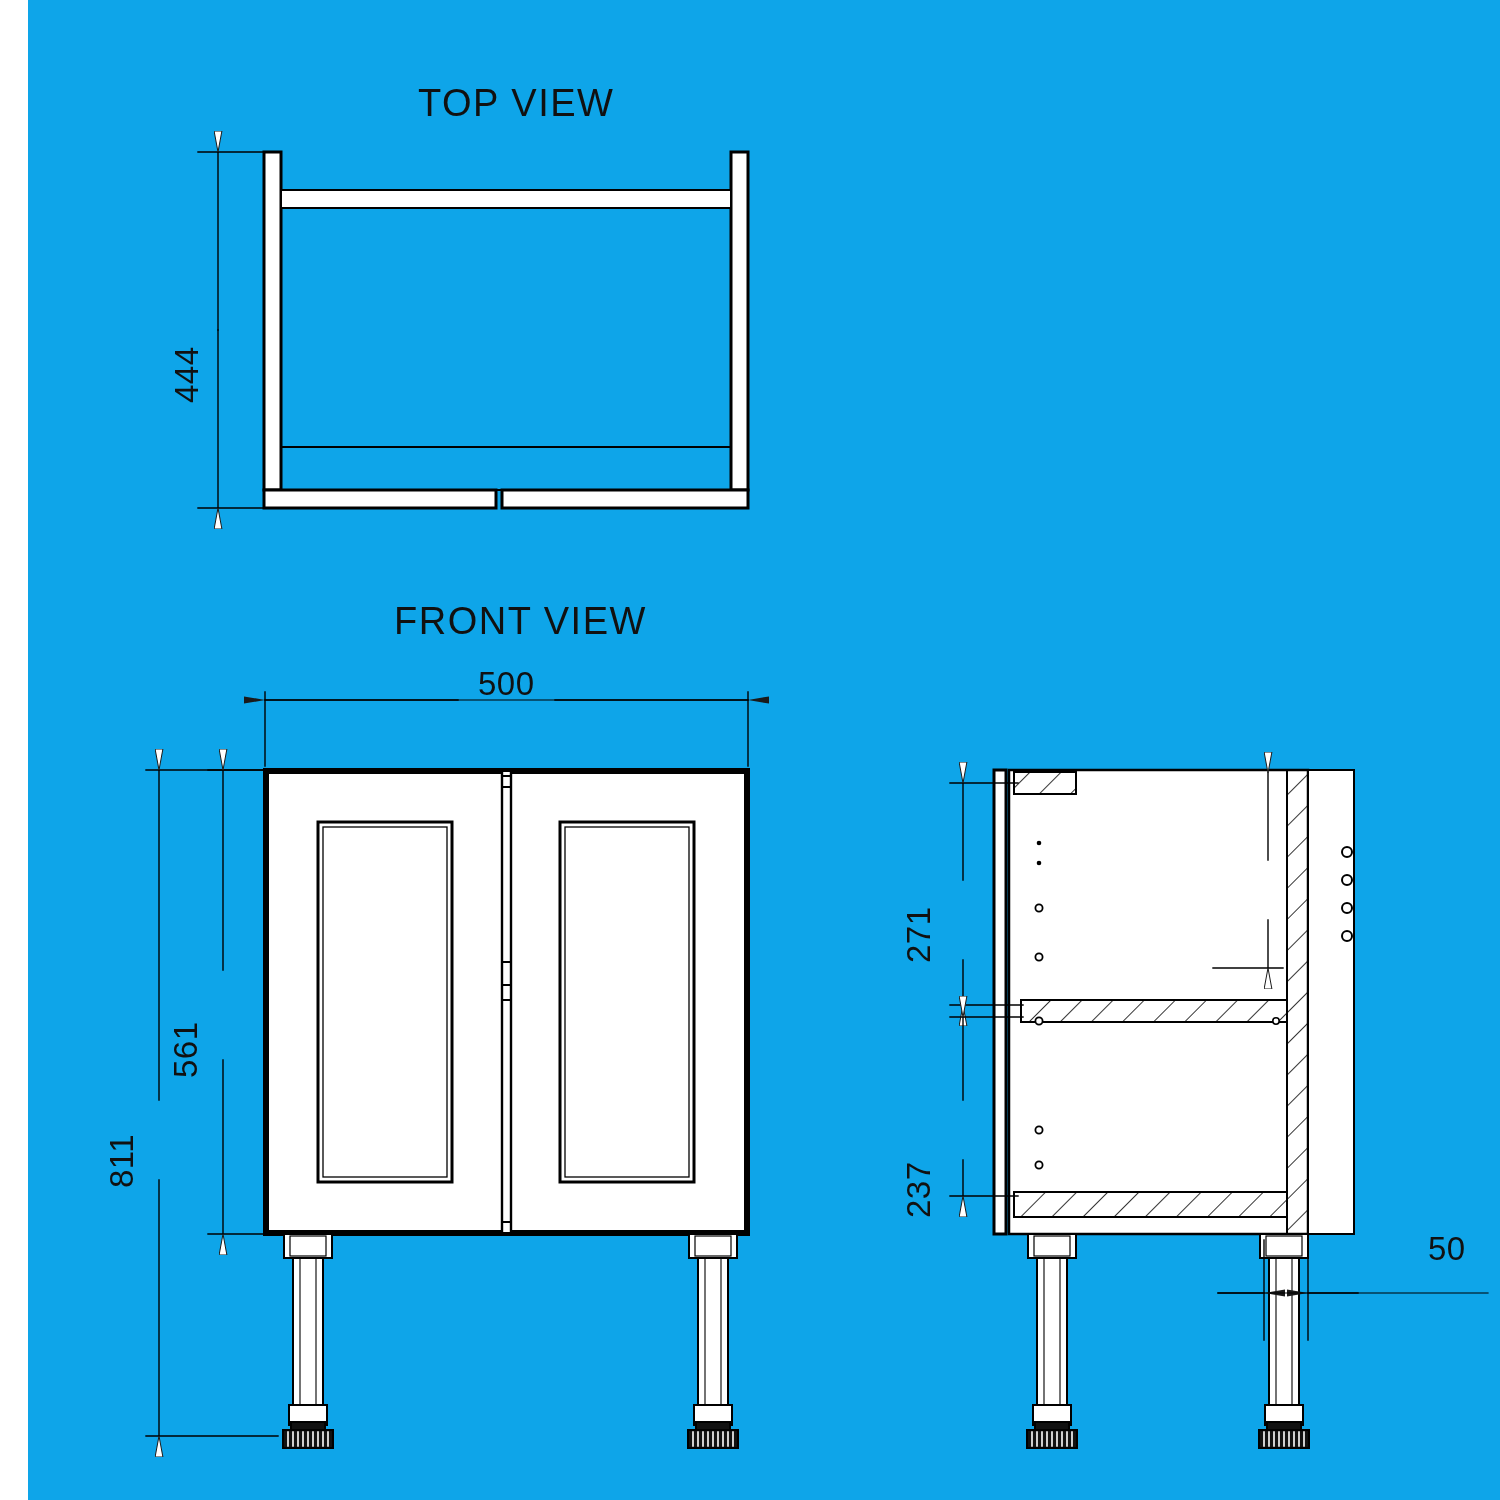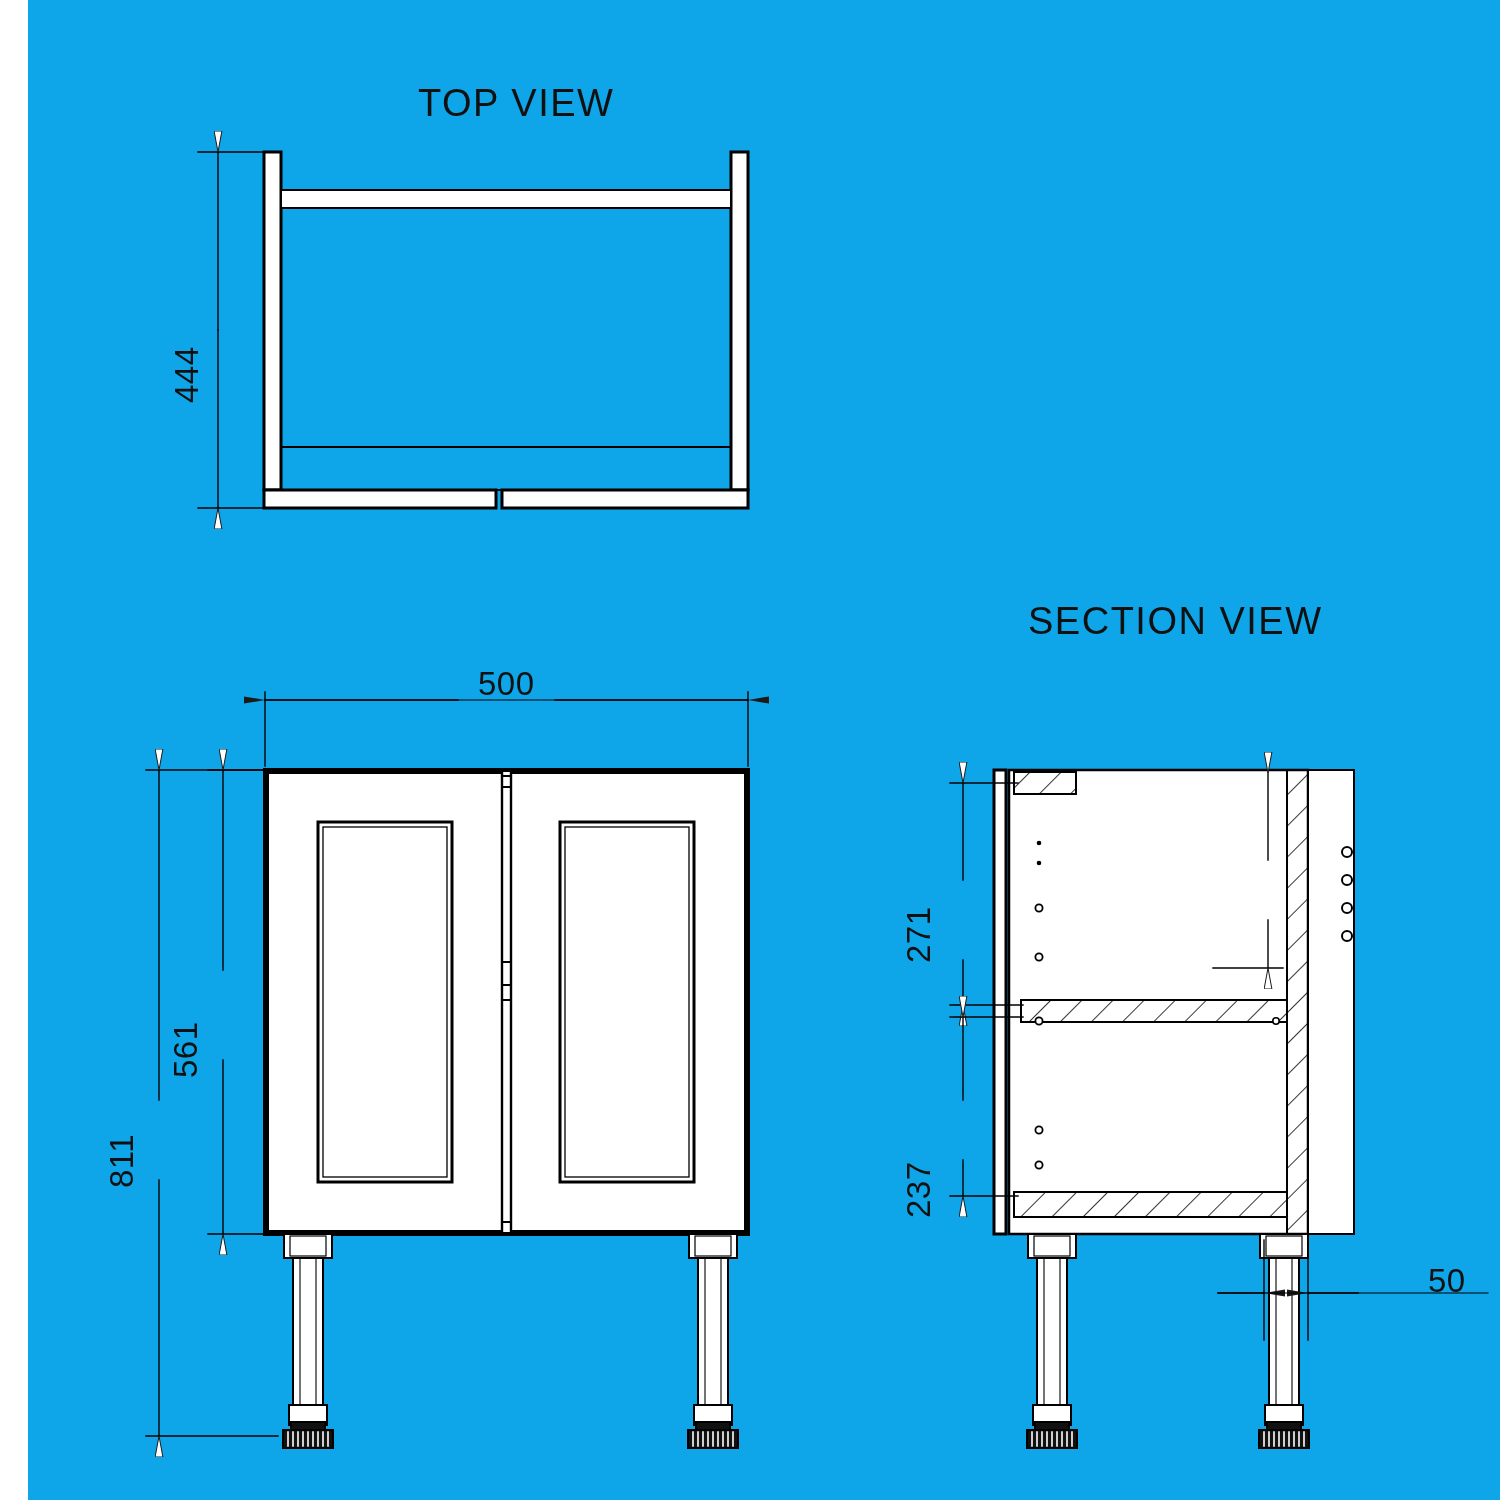--- a/index.html
+++ b/index.html
@@ -49,37 +49,37 @@
     transform-origin: left bottom;
     transform: rotate(-90deg);
   }
 </style>
 </head>
 <body>
 
 <div id="sheet">
 
   <div class="view-title" style="left:390px; top:82px;">TOP VIEW</div>
-  <div class="view-title" style="left:1000px; top:600px;">SECTION VIEW</div>
+  <div class="view-title" style="left:366px; top:600px;">FRONT VIEW</div>
 
   <div class="dim-label dim-vert" style="left:178px; top:365px;">444</div>
 
   <div class="dim-label" style="left:450px; top:665px;">500</div>
 
   <div class="dim-label dim-vert" style="left:113px; top:1150px;">811</div>
 
   <div class="dim-label dim-vert" style="left:177px; top:1040px;">561</div>
 
   <div class="dim-label dim-vert" style="left:910px; top:925px;">271</div>
 
   <div class="dim-label dim-vert" style="left:910px; top:1180px;">237</div>
 
   <div class="dim-label dim-vert" style="left:1213px; top:905px;">250</div>
 
-  <div class="dim-label" style="left:1400px; top:1262px;">50</div>
+  <div class="dim-label" style="left:1400px; top:1230px;">50</div>
 
   <svg class="drawing" viewBox="0 0 1500 1500" xmlns="http://www.w3.org/2000/svg">
     <defs>
       <pattern id="hatch45" width="22" height="22" patternUnits="userSpaceOnUse" patternTransform="rotate(45)">
         <line x1="0" y1="0" x2="0" y2="22" stroke="#000000" stroke-width="1.6"></line>
       </pattern>
       <marker id="arrIn" markerWidth="22" markerHeight="8" refX="21" refY="4" orient="auto" markerUnits="userSpaceOnUse">
         <path d="M21,4 L0,0.4 L0,7.6 Z" fill="#1a1a1a"></path>
       </marker>
       <marker id="arrInHollow" markerWidth="22" markerHeight="9" refX="21" refY="4.5" orient="auto" markerUnits="userSpaceOnUse">

